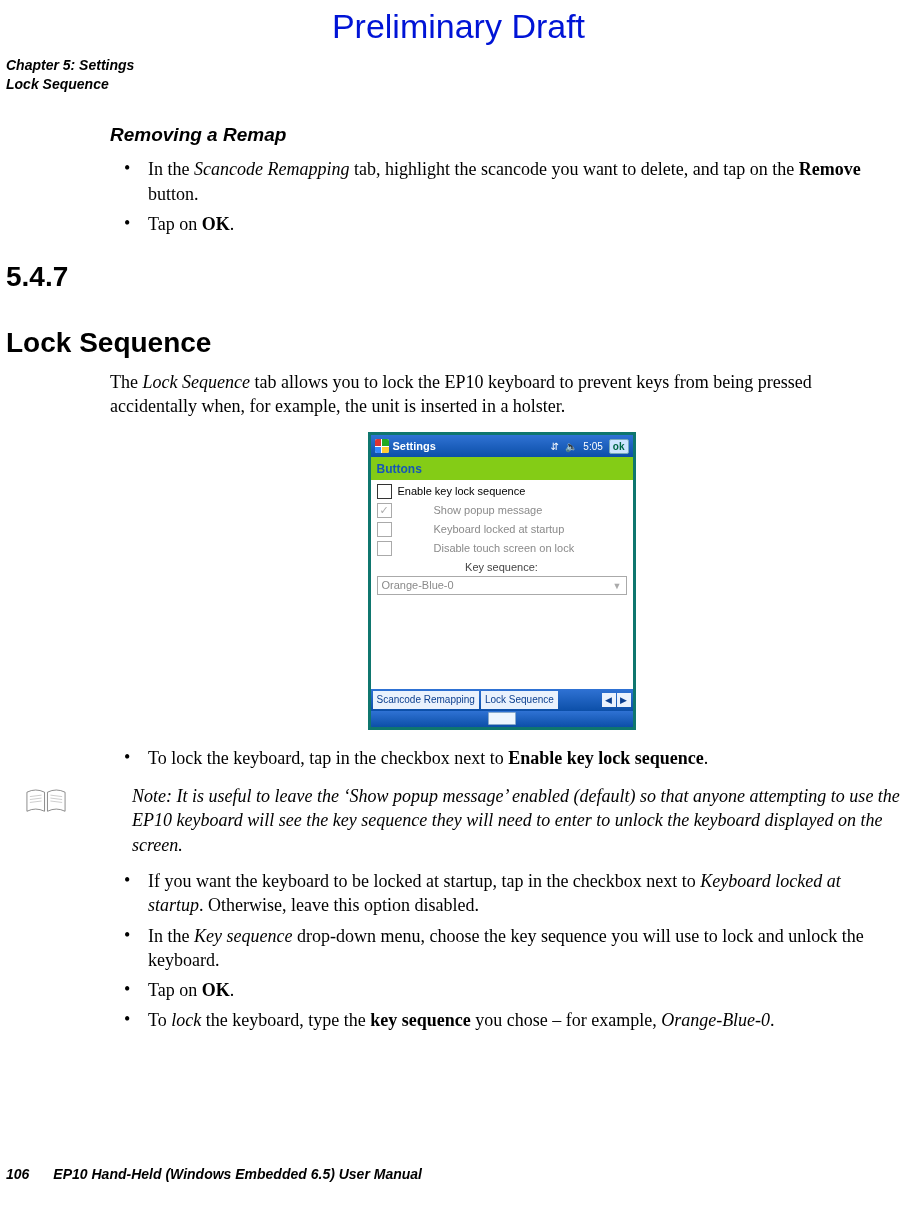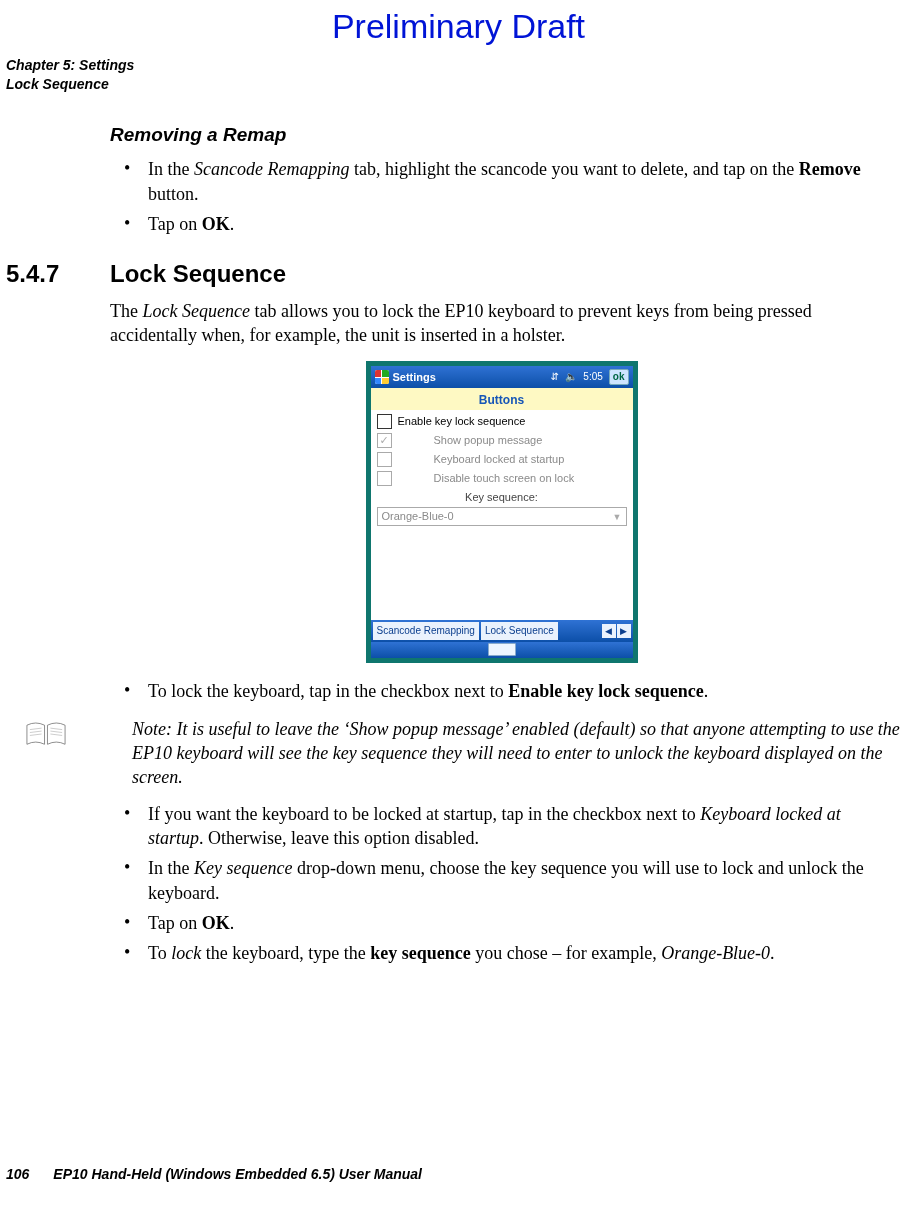--- a/index.html
+++ b/index.html
@@ -57,37 +57,38 @@
   }
   ul.bullets > li::before {
     content: "•";
     position: absolute;
     left: 14px;
     top: -1px;
     font-size: 18px;
   }
   .sec-row {
     display: flex;
-    gap: 40px;
+    gap: 28px;
     font-family: "Trebuchet MS", Verdana, Arial, sans-serif;
     font-weight: 700;
-    font-size: 24px;
+    font-size: 28px;
     margin: 22px 0 8px 6px;
+    flex-direction: column;
   }
   .sec-num { min-width: 64px; }
   .screenshot-wrap {
     display: flex;
     justify-content: center;
     margin: 14px 0 16px 0;
   }
   
   .pda {
     width: 262px;
-    border: 5px solid #0f766e;
-    background: #fef9c3;
+    border: 3px solid #0f766e;
+    background: #84cc16;
     font-family: Tahoma, Arial, sans-serif;
     font-size: 11px;
   }
   .titlebar {
     background: linear-gradient(#2f72d4, #0c4fa8);
     color: #fff;
     display: flex;
     align-items: center;
     height: 22px;
     padding: 0 4px;
@@ -116,21 +117,20 @@
     border-radius: 2px;
     padding: 0 3px;
     font-weight: 700;
     font-size: 10px;
   }
   .app-title {
     color: #1656b7;
     font-weight: 700;
     font-size: 12px;
     padding: 4px 6px 2px 6px;
-    text-align: center;
   }
   .panel {
     background: #fff;
     margin: 0;
     padding: 2px 6px 4px 6px;
   }
   .opt {
     display: flex;
     align-items: center;
     gap: 6px;

